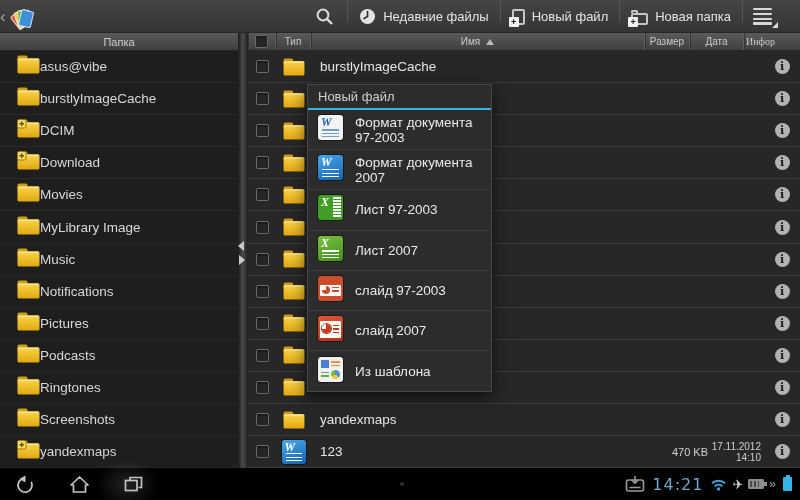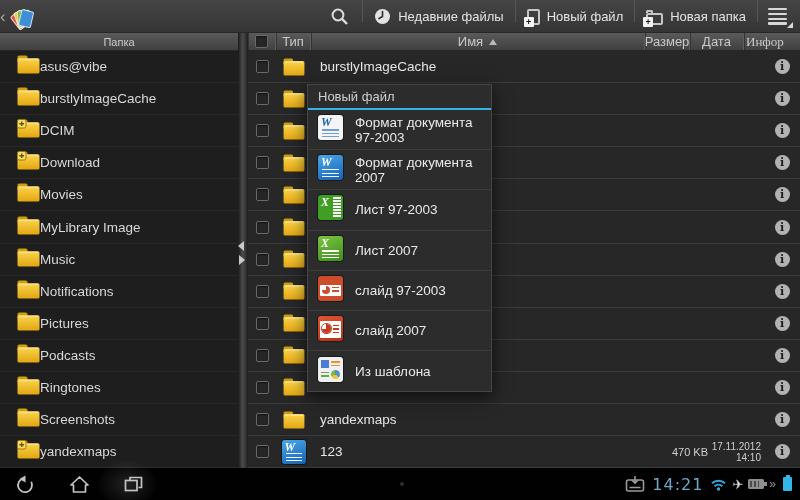--- a/index.html
+++ b/index.html
@@ -17,21 +17,21 @@
     border-radius:2px; border:1px solid rgba(255,255,255,.75); transform-origin:50% 92%; }
   .app-icon .p1 { background:#e14f3c; transform:rotate(-38deg); }
   .app-icon .p2 { background:#f2c23d; transform:rotate(-20deg); }
   .app-icon .p3 { background:#7cb93e; transform:rotate(-5deg); }
   .app-icon .p4 { background:#3f8fd6; transform:rotate(13deg); }
   .title-spinner { position:relative; margin-left:10px; width:162px; height:29px; margin-top:4px;
     display:flex; align-items:center; border-bottom:1px solid #6b6b6b; cursor:pointer; }
   .title-spinner .ttl { color:#ececec; font-size:15px; }
   .title-spinner .corner { position:absolute; right:1px; bottom:1px; width:0; height:0;
     border-left:7px solid transparent; border-bottom:7px solid #9c9c9c; }
-  .ab-right { position:absolute; right:1px; top:0; height:33px; display:flex; }
+  .ab-right { position:absolute; right:16px; top:0; height:33px; display:flex; }
   .ab-sep { width:1px; height:22px; background:#565656; }
   .ab-btn { height:33px; display:flex; align-items:center; gap:7px; padding:0 11px;
     color:#e4e4e4; font-size:13px; cursor:pointer; background:transparent; border:none; }
   .search-btn { padding:0 13px; }
   .clock-ic, .search-ic { display:block; }
   .newfile-ic { position:relative; width:13px; height:16px; border:2px solid #c6c6c6; border-radius:2px; }
   .newfile-ic .plus, .newfolder-ic .plus { position:absolute; left:-5px; bottom:-4px; width:10px; height:10px;
     background:#f2f2f2; border-radius:1px; color:#161616; font:bold 9px/10px "Liberation Sans",sans-serif; text-align:center; }
   .newfolder-ic { position:relative; width:17px; height:12px; border:2px solid #c6c6c6; border-radius:2px; margin-top:4px; }
   .newfolder-ic .tab { position:absolute; top:-5px; left:-2px; width:7px; height:3px; border:2px solid #c6c6c6; border-bottom:none; border-radius:2px 2px 0 0; }
@@ -54,21 +54,21 @@
   .side-item .lbl { color:#d8d8d8; font-size:13.5px; }
 
   .divider { position:relative; width:10px; background:linear-gradient(90deg,#1a1a1a,#4a4a4a 45%,#3a3a3a 70%,#1f1f1f); }
   .divider .arr-l { position:absolute; left:0px; top:208px; width:0; height:0;
     border-top:5px solid transparent; border-bottom:5px solid transparent; border-right:6px solid #c9c9c9; }
   .divider .arr-r { position:absolute; left:1px; top:222px; width:0; height:0;
     border-top:5px solid transparent; border-bottom:5px solid transparent; border-left:6px solid #c9c9c9; }
 
   .main { flex:1; background:#272727; display:flex; flex-direction:column; min-width:0; }
   .table-header { display:flex; height:18px; flex:0 0 18px; background:linear-gradient(#5a5a5a,#404040);
-    border-bottom:1px solid #262626; color:#c9c9c9; font-size:13px; align-items:center; }
+    border-bottom:1px solid #262626; color:#c9c9c9; font-size:10px; align-items:center; }
   .th { display:flex; align-items:center; justify-content:center; height:100%; border-right:1px solid #5e5e5e; box-shadow:1px 0 0 #333 inset; }
   .th-check { width:28px; } .th-type { width:35px; } .th-name { flex:1; gap:6px; }
   .th-size { width:45px; } .th-date { width:54px; } .th-info { width:56px; border-right:none; overflow:hidden; justify-content:flex-start; padding-left:2px;font-family:Liberation Serif, serif; }
   .sort-arrow { width:0; height:0; border-left:4.5px solid transparent; border-right:4.5px solid transparent; border-bottom:6px solid #b9b9b9; }
 
   .rows { flex:1; display:flex; flex-direction:column; overflow:hidden; }
   .trow { flex:0 0 32.1px; display:flex; align-items:center; border-bottom:1px solid #3a3a3a; cursor:pointer; }
   .cell-check { width:28px; display:flex; justify-content:center; }
   .cell-type { width:35px; display:flex; justify-content:center; }
   .cell-name { flex:1; color:#e6e6e6; font-size:13.5px; padding-left:9px; white-space:nowrap; overflow:hidden; }

